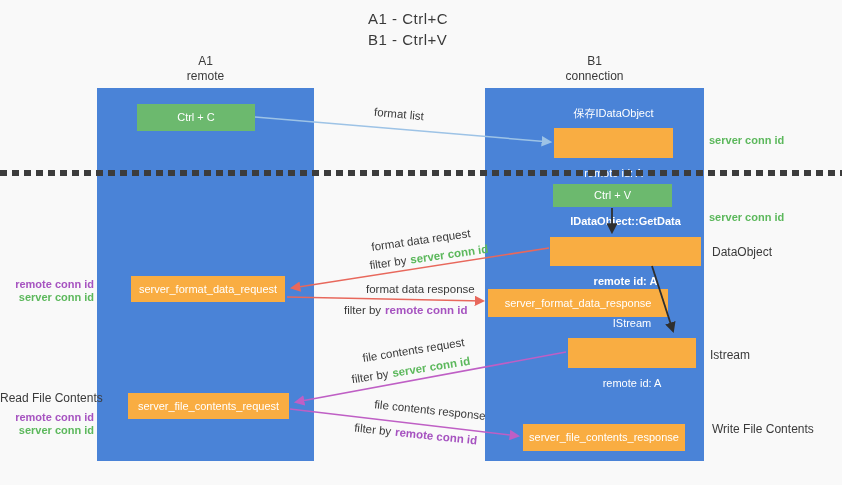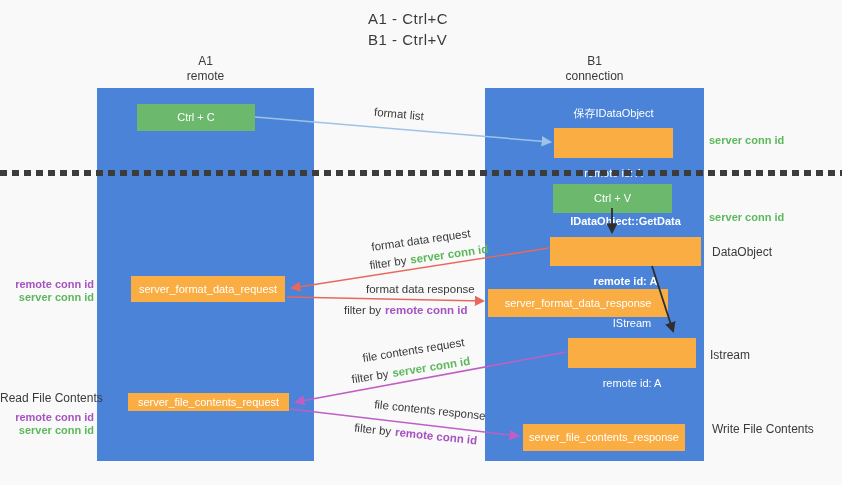--- a/index.html
+++ b/index.html
@@ -22,26 +22,26 @@
   
   .divider { position:absolute; left:0; top:170px; width:842px; height:6px; z-index:3;
     background:repeating-linear-gradient(90deg,#3c3c3c 0 7px,transparent 7px 12px); }
   
   .node { position:absolute; z-index:2; display:flex; flex-direction:column; align-items:center;
     justify-content:center; color:#ffffff; font-size:11px; line-height:13px; text-align:center; white-space:nowrap; }
   .green  { background:#6cb96e;text-align:center; }
   .orange { background:#f9ad42;gap:47px; }
   .n-ctrl-c   { left:137px; top:104px; width:118px; height:27px; }
   .n-save     { left:554px; top:128px; width:119px; height:30px; }
-  .n-ctrl-v   { left:553px; top:184px; width:119px; height:29px; }
+  .n-ctrl-v   { left:553px; top:184px; width:119px; height:23px; }
   .n-getdata  { left:550px; top:237px; width:151px; height:29px;font-weight:bold; }
   .n-fmt-req  { left:131px; top:276px; width:154px; height:26px; }
   .n-fmt-res  { left:488px; top:289px; width:180px; height:28px; }
   .n-istream  { left:568px; top:338px; width:128px; height:30px; }
-  .n-file-req { left:128px; top:393px; width:161px; height:18px; }
+  .n-file-req { left:128px; top:393px; width:161px; height:26px; }
   .n-file-res { left:523px; top:424px; width:162px; height:27px; }
   
   .side { position:absolute; z-index:4; font-size:11px; white-space:nowrap; }
   .side-dark { font-size:12px; color:#3a3a3a; }
   .t-green  { color:#5cb85c; font-weight:bold; }
   .t-purple { color:#a653c0; font-weight:bold; }
   .ralign { left:0; width:94px; text-align:right; }
   
   .albl { position:absolute; z-index:4; font-size:11.5px; color:#3a3a3a; white-space:nowrap; transform-origin:center; }
   .albl .flt-val { margin-left:4px; }

